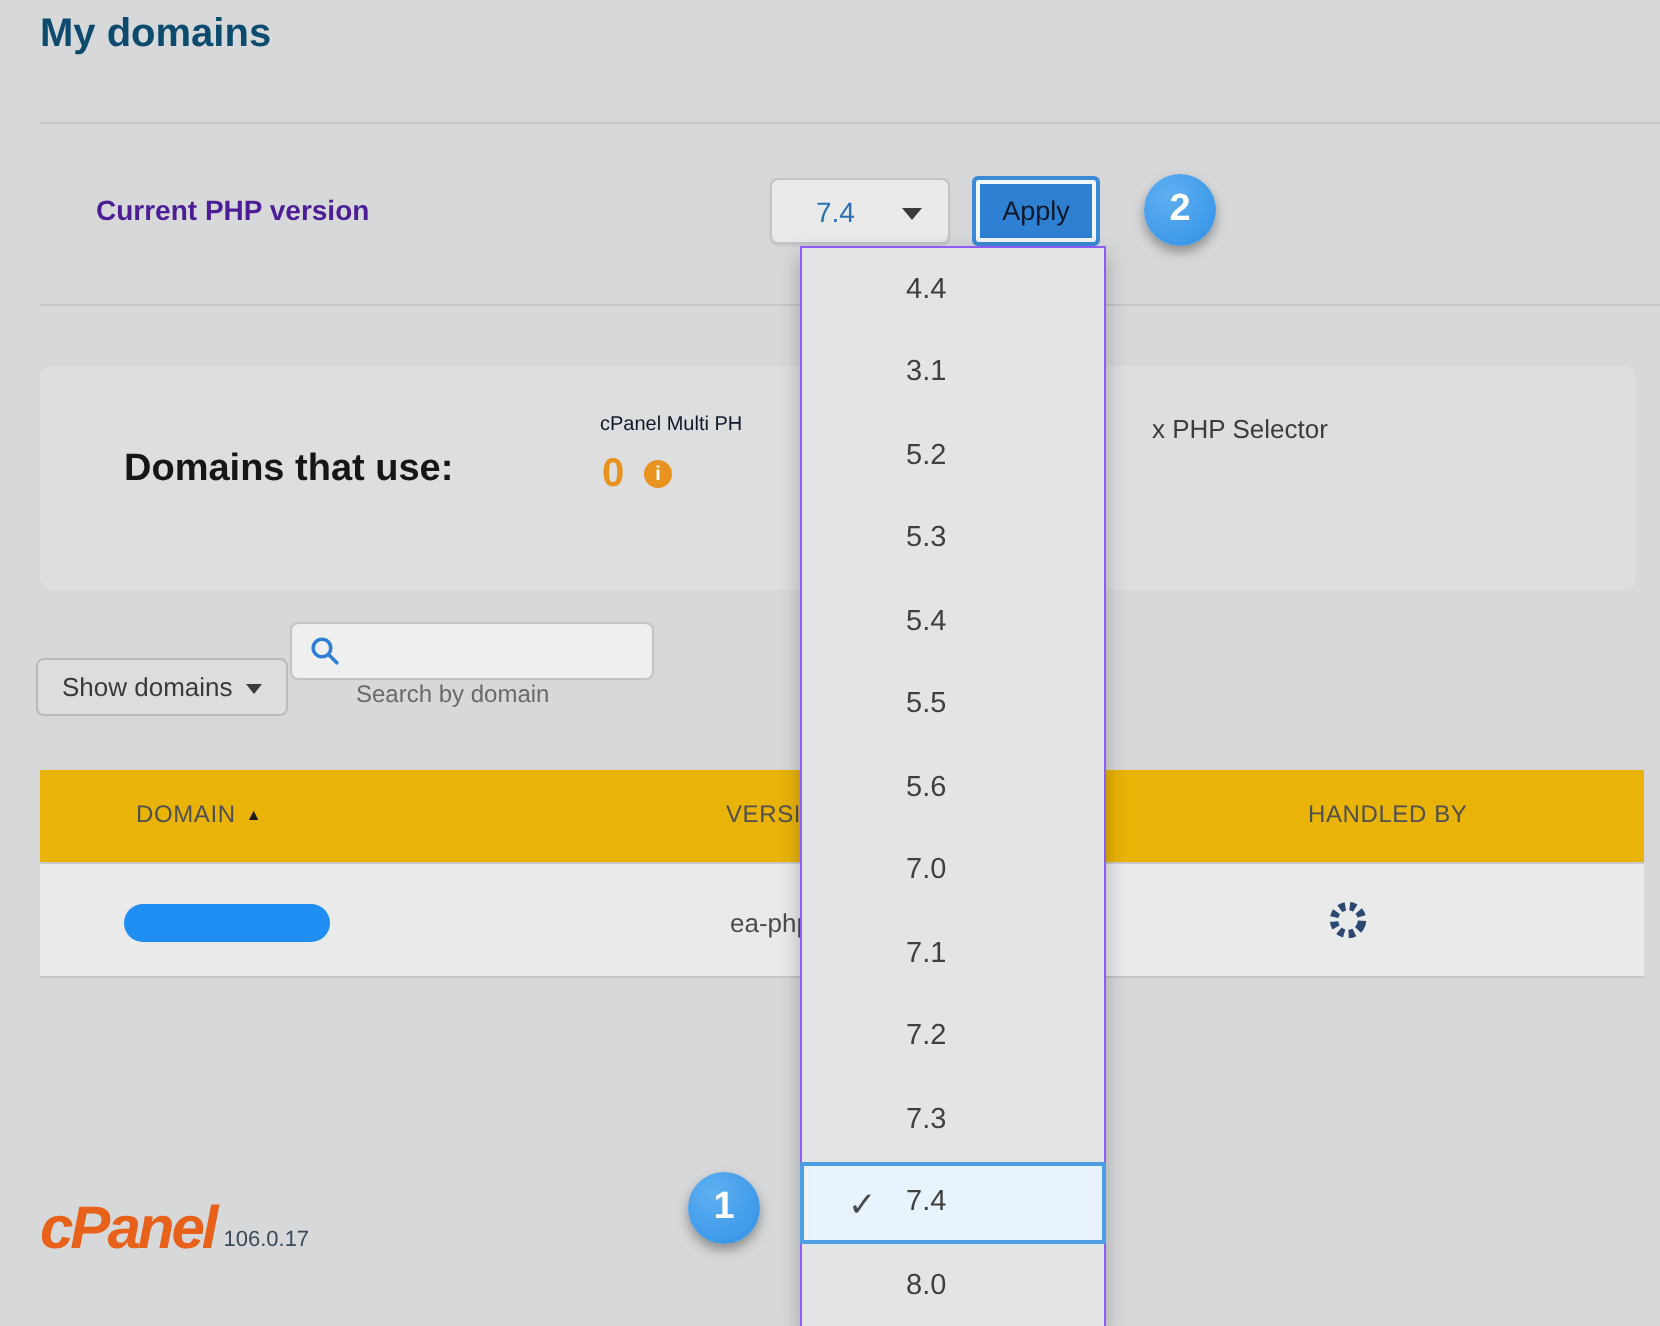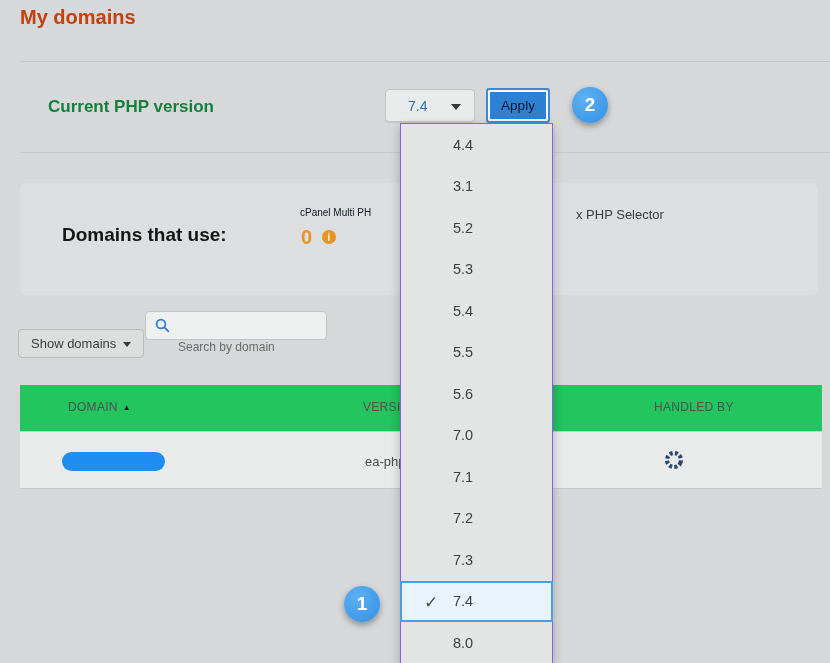--- a/index.html
+++ b/index.html
@@ -1,23 +1,23 @@
 <!DOCTYPE html>
 <html><head>
 <meta charset="utf-8">
 <style>
   html,body{margin:0;padding:0;}
   body{font-family:"Liberation Sans",sans-serif;background:#b0b0b0;}
   .stage{position:relative;width:830px;height:663px;background:#d7d8d9;overflow:hidden;}
 
-  .page-title{position:absolute;left:20px;top:6px;font-size:20px;font-weight:700;color:#c2410c;}
+  .page-title{position:absolute;left:20px;top:6px;font-size:20px;font-weight:700;color:#0c4a6e;}
   .divider{position:absolute;left:20px;right:0;height:1px;background:#c6c7c8;}
   .div1{top:61px;} .div2{top:152px;}
 
-  .php-label{position:absolute;left:48px;top:97px;font-size:17px;font-weight:700;color:#15803d;}
+  .php-label{position:absolute;left:48px;top:97px;font-size:14px;font-weight:700;color:#4c1d95;}
 
   .php-select{position:absolute;left:385px;top:89px;width:90px;height:33px;background:#e9eaea;
     border:1px solid #c3c4c5;border-radius:4px;box-sizing:border-box;display:flex;align-items:center;
     cursor:pointer;box-shadow:0 1px 1px rgba(0,0,0,.08);}
   .php-select .val{margin-left:22px;font-size:14px;color:#2d6fb3;}
   .caret{width:0;height:0;border-left:5px solid transparent;border-right:5px solid transparent;
     border-top:6px solid #3a3a3a;}
   .php-select .caret{position:absolute;right:13px;top:14px;}
 
   .apply-btn{position:absolute;left:486px;top:88px;width:64px;height:35px;background:#2e80d2;
@@ -45,21 +45,21 @@
     gap:7px;font-size:13px;color:#3a3a3a;cursor:pointer;margin-top:18px;}
   .show-domains .caret{border-left-width:4px;border-right-width:4px;border-top-width:5px;margin-top:2px;}
 
   .search-box{position:absolute;left:145px;top:311px;width:182px;height:29px;background:#eef0f0;
     border:1px solid #c2c3c4;border-radius:4px;box-sizing:border-box;display:flex;align-items:center;}
   .search-box svg{margin:0 6px 0 9px;flex:0 0 auto;}
   .search-box input{border:0;background:transparent;outline:none;width:130px;font-size:12px;
     color:#737373;font-family:"Liberation Sans",sans-serif;margin-top:42px;}
   .search-box input::placeholder{color:#6a6a6a;opacity:1;}
 
-  .thead{position:absolute;left:20px;top:385px;width:802px;height:47px;background:#22c55e;
+  .thead{position:absolute;left:20px;top:385px;width:802px;height:47px;background:#eab308;
     box-sizing:border-box;border-bottom:1px solid #c9cacb;}
   .th{position:absolute;font-size:12px;color:#505050;letter-spacing:.3px;top:15px;white-space:nowrap;}
   .th-domain{left:48px;cursor:pointer;}
   .th-version{left:343px;}
   .th-handled{left:634px;}
   .sort-arrow{font-size:8px;color:#1c1c1c;margin-left:5px;vertical-align:1px;}
 
   .trow{position:absolute;left:20px;top:432px;width:802px;height:57px;background:#e9eaea;
     box-sizing:border-box;border-bottom:1px solid #c5c6c7;}
   .redacted{position:absolute;left:42px;top:20px;width:103px;height:19px;border-radius:10px;
@@ -177,14 +177,18 @@
       <span class="dd-check">✓</span>
       <span>7.4</span>
     </div>
     <div class="dd-item">
         <span>8.0</span>
       </div>
   </div>
 
   <div class="badge badge1">1</div>
 
+  <div class="footer-logo">
+    <span class="brand">cPanel</span>
+    <span class="brand-version">106.0.17</span>
+  </div>
 
 </div>
 
 </body></html>

